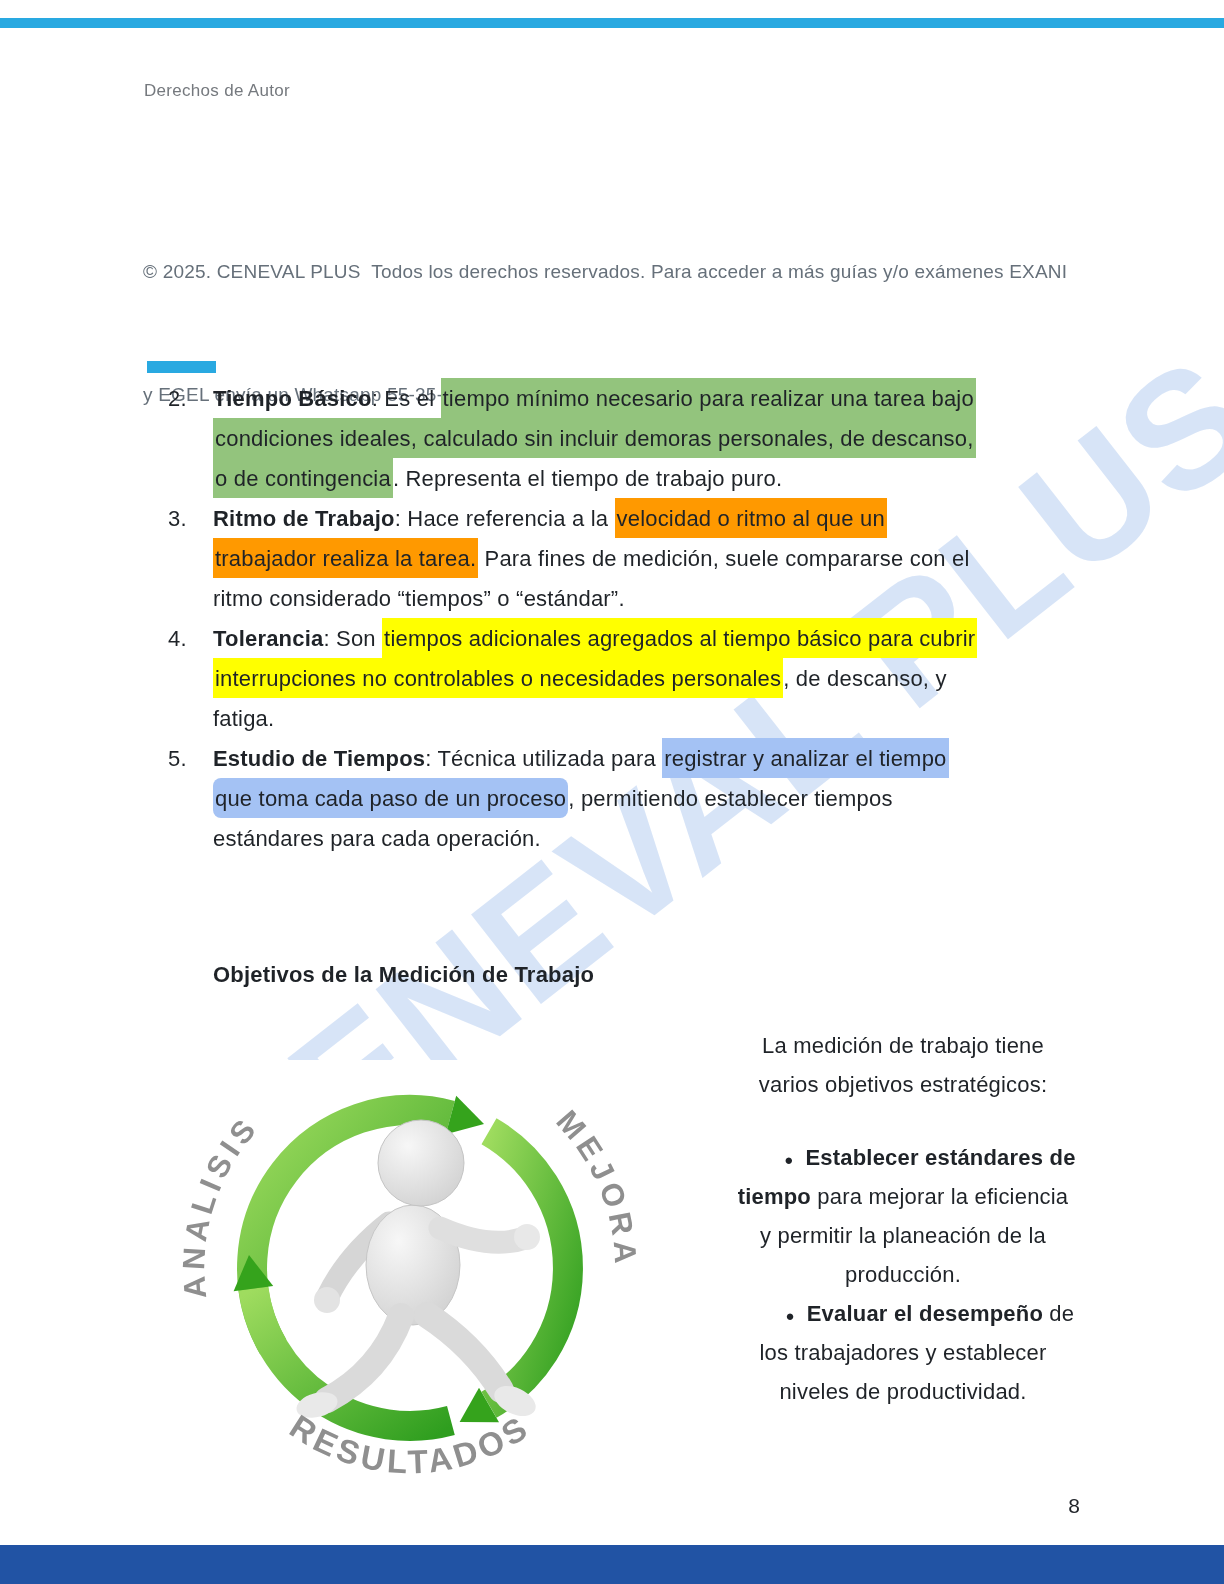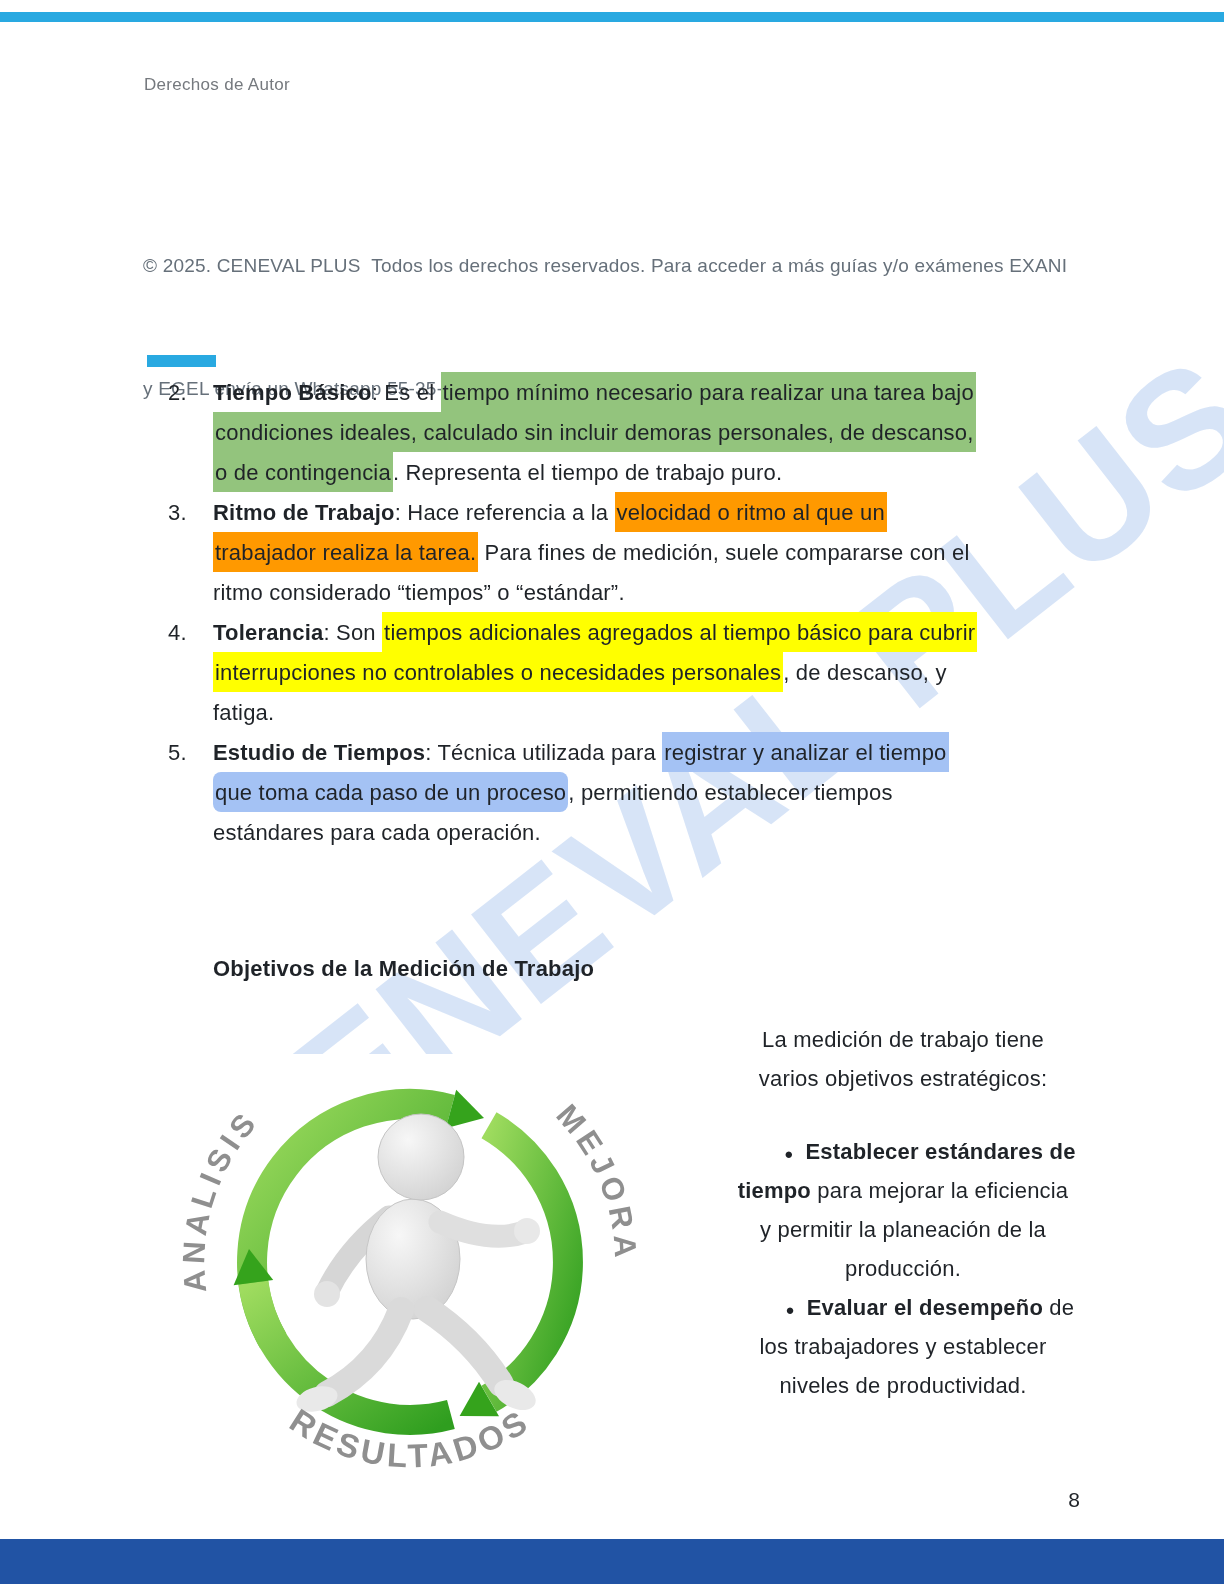--- a/index.html
+++ b/index.html
@@ -20,21 +20,21 @@
   }
   .copyright a { color:#0f766e; }
 
   .watermark {
     position:absolute; left:160px; top:1110px; z-index:0;
     transform:rotate(-38deg); transform-origin:0 0;
     font-size:165px; font-weight:bold; letter-spacing:2px; white-space:nowrap;
     color:rgba(183,206,240,0.55); pointer-events:none;
   }
 
-  .content { position:absolute; left:0; top:12px; width:1224px; height:1240px; z-index:1; }
+  .content { position:absolute; left:0; top:18px; width:1224px; height:1240px; z-index:1; }
 
   .dash { position:absolute; left:147px; top:343px; width:69px; height:12px; background:#29a9e1; }
 
   .body-list { position:absolute; left:143px; top:361px; width:990px; }
   .line {
     position:relative; height:40px; line-height:40px; padding-left:70px;
     font-size:22px; letter-spacing:.2px; white-space:pre;
   }
   .num { position:absolute; left:25px; }
   .b { font-weight:bold; }

